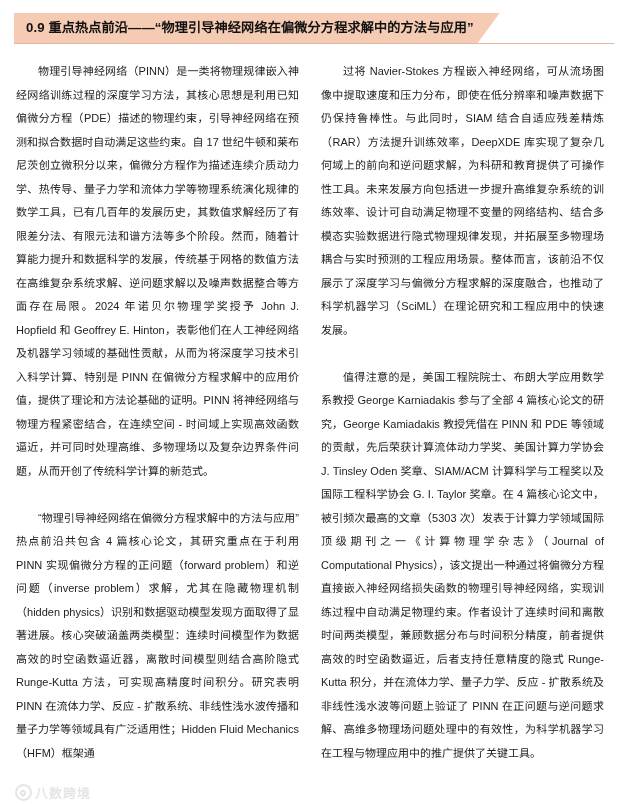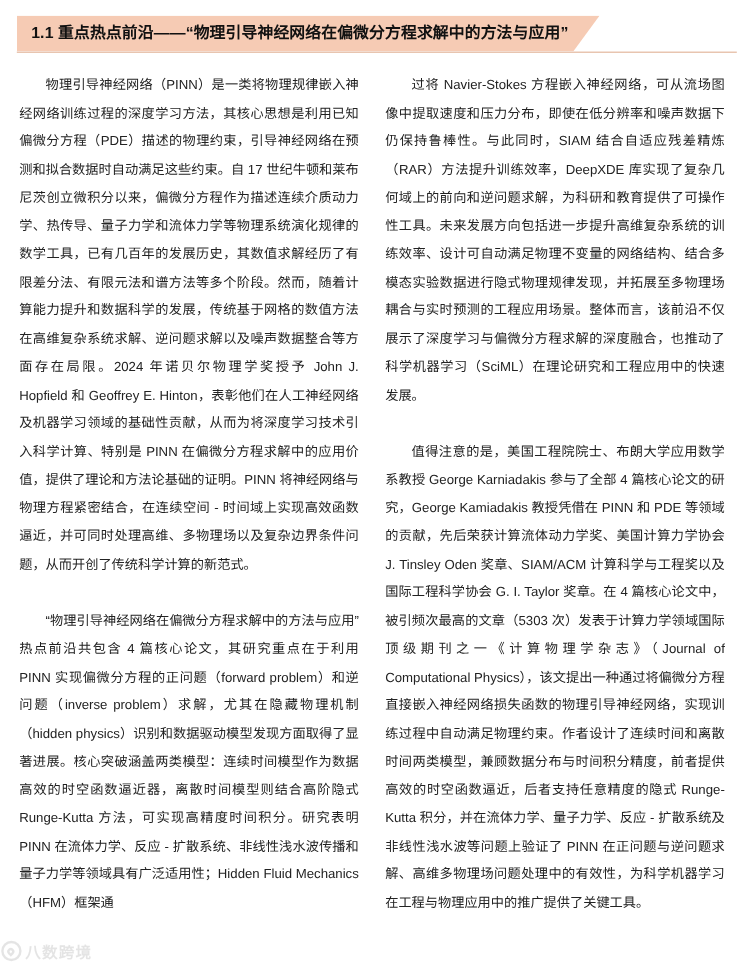--- a/index.html
+++ b/index.html
@@ -79,21 +79,21 @@
     color: #222;
     font-family: "Liberation Sans", "DejaVu Sans", sans-serif;
   }
   .col p.spaced {
     margin-top: 23.5px;
   }
 
   
   .watermark {
     position: absolute;
-    left: 1px;
+    left: 15px;
     bottom: 2px;
     display: flex;
     align-items: center;
     gap: 3px;
     opacity: 0.22;
     pointer-events: none;
     margin-top: 39px;
   }
   .wm-logo {
     width: 17px;
@@ -120,21 +120,21 @@
     font-weight: bold;
     color: #8a8a8a;
     letter-spacing: 1px;
   }
 </style>
 </head>
 <body>
 
 <div class="header-wrap">
   <div class="banner">
-    <span class="banner-title">1.1 重点热点前沿——“物理引导神经网络在偏微分方程求解中的方法与应用”</span>
+    <span class="banner-title">0.9 重点热点前沿——“物理引导神经网络在偏微分方程求解中的方法与应用”</span>
   </div>
   <div class="banner-rule"></div>
 </div>
 
 <div class="columns">
 
   <div class="col">
     <p>物理引导神经网络（PINN）是一类将物理规律嵌入神经网络训练过程的深度学习方法，其核心思想是利用已知偏微分方程（PDE）描述的物理约束，引导神经网络在预测和拟合数据时自动满足这些约束。自 17 世纪牛顿和莱布尼茨创立微积分以来，偏微分方程作为描述连续介质动力学、热传导、量子力学和流体力学等物理系统演化规律的数学工具，已有几百年的发展历史，其数值求解经历了有限差分法、有限元法和谱方法等多个阶段。然而，随着计算能力提升和数据科学的发展，传统基于网格的数值方法在高维复杂系统求解、逆问题求解以及噪声数据整合等方面存在局限。2024 年诺贝尔物理学奖授予 John J. Hopfield 和 Geoffrey E. Hinton，表彰他们在人工神经网络及机器学习领域的基础性贡献，从而为将深度学习技术引入科学计算、特别是 PINN 在偏微分方程求解中的应用价值，提供了理论和方法论基础的证明。PINN 将神经网络与物理方程紧密结合，在连续空间 - 时间域上实现高效函数逼近，并可同时处理高维、多物理场以及复杂边界条件问题，从而开创了传统科学计算的新范式。</p>
     <p class="spaced">“物理引导神经网络在偏微分方程求解中的方法与应用”热点前沿共包含 4 篇核心论文，其研究重点在于利用 PINN 实现偏微分方程的正问题（forward problem）和逆问题（inverse problem）求解，尤其在隐藏物理机制（hidden physics）识别和数据驱动模型发现方面取得了显著进展。核心突破涵盖两类模型：连续时间模型作为数据高效的时空函数逼近器，离散时间模型则结合高阶隐式 Runge-Kutta 方法，可实现高精度时间积分。研究表明 PINN 在流体力学、反应 - 扩散系统、非线性浅水波传播和量子力学等领域具有广泛适用性；Hidden Fluid Mechanics（HFM）框架通</p>
   </div>

